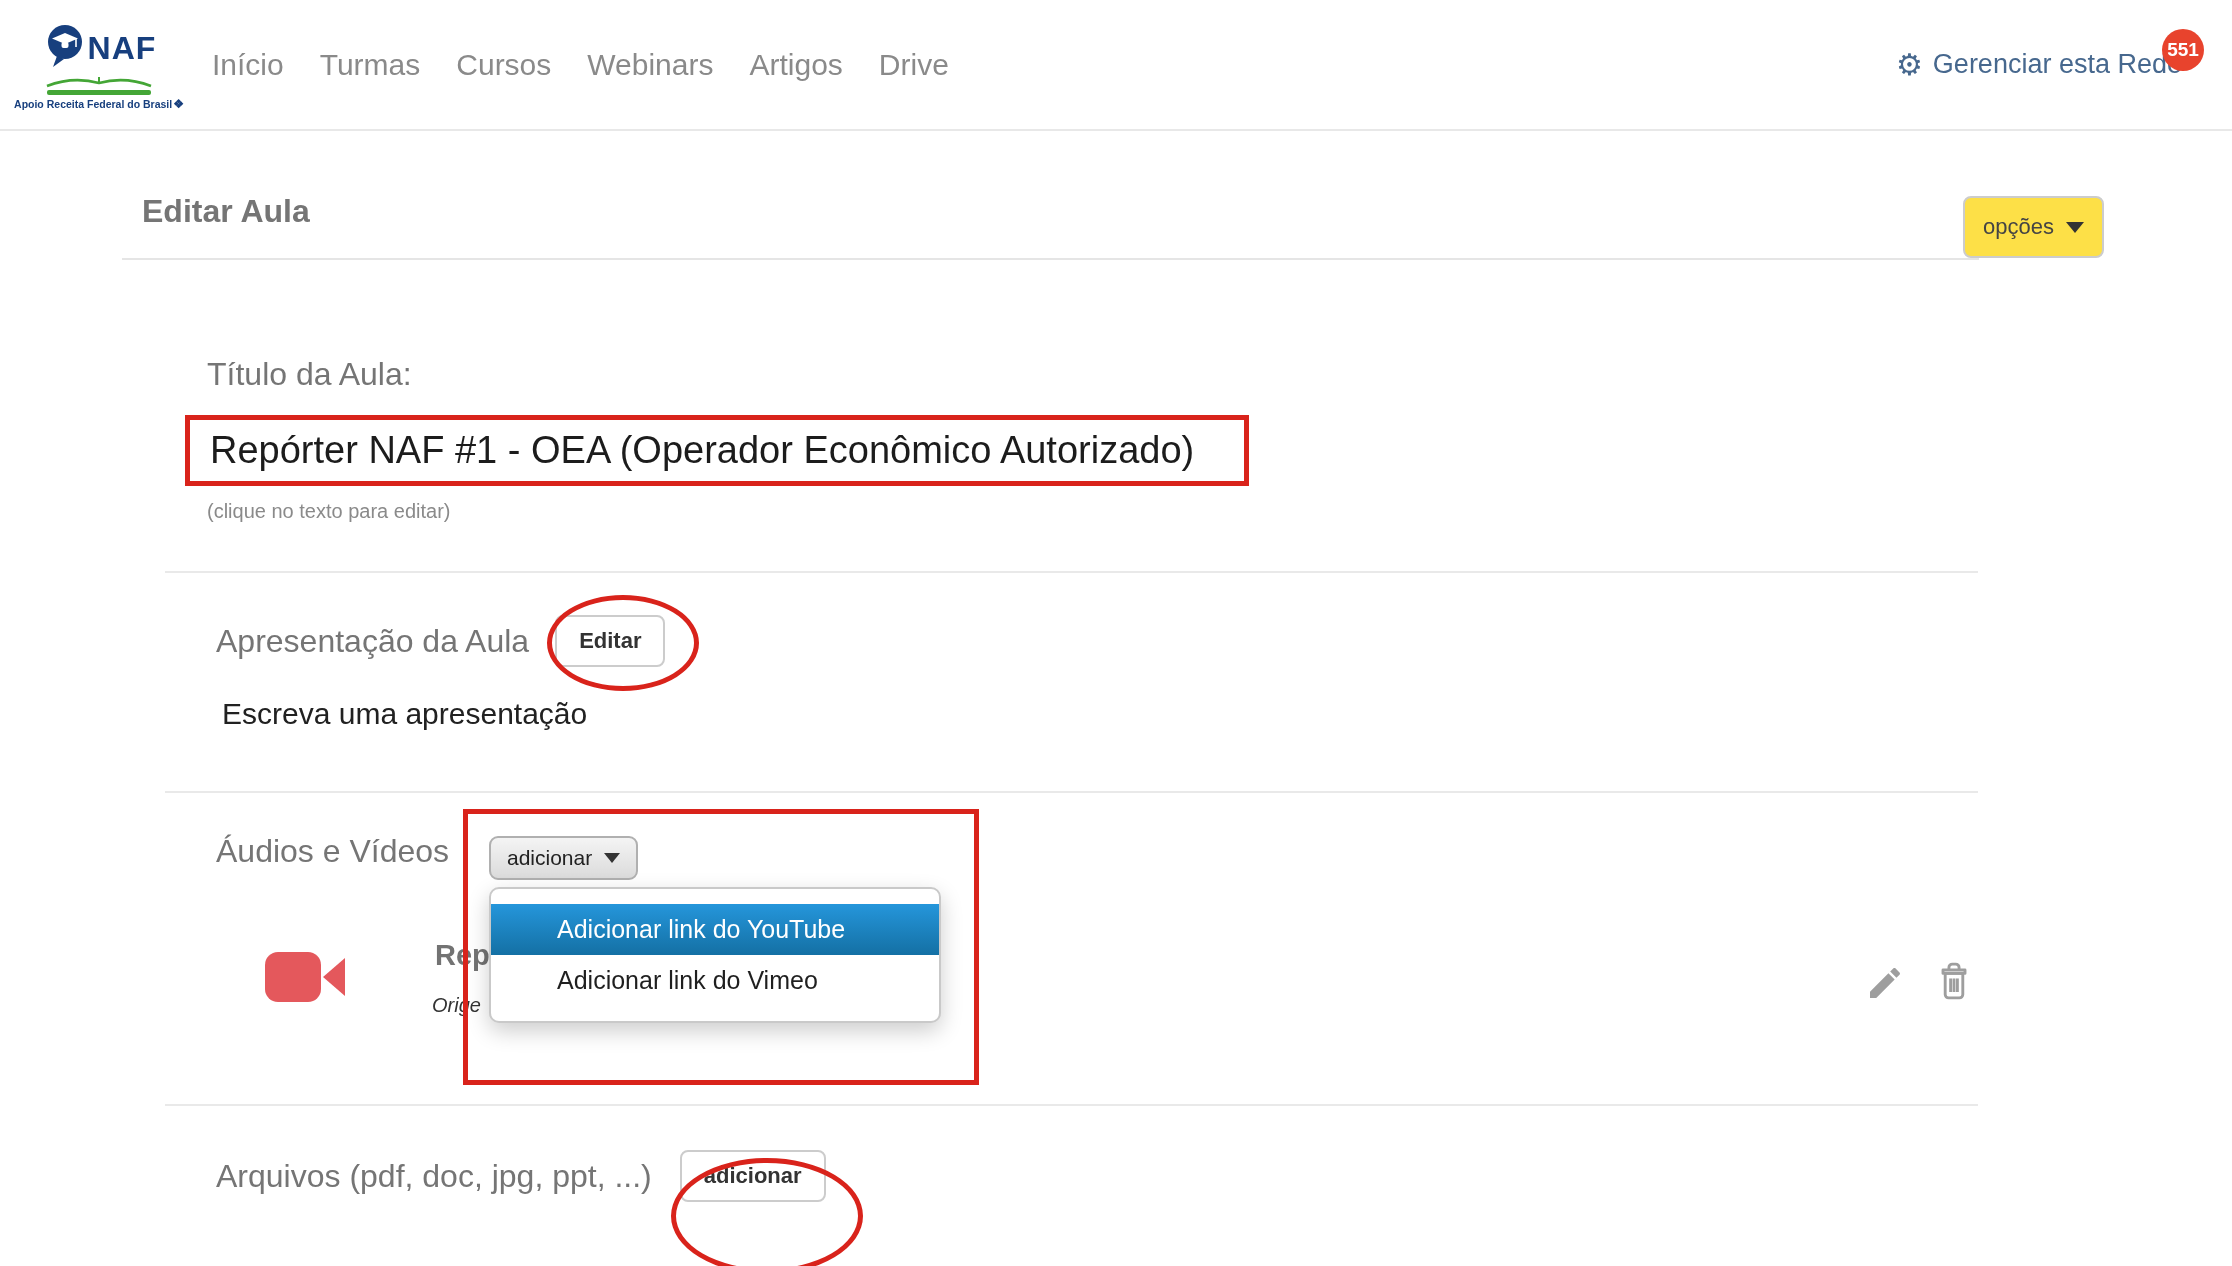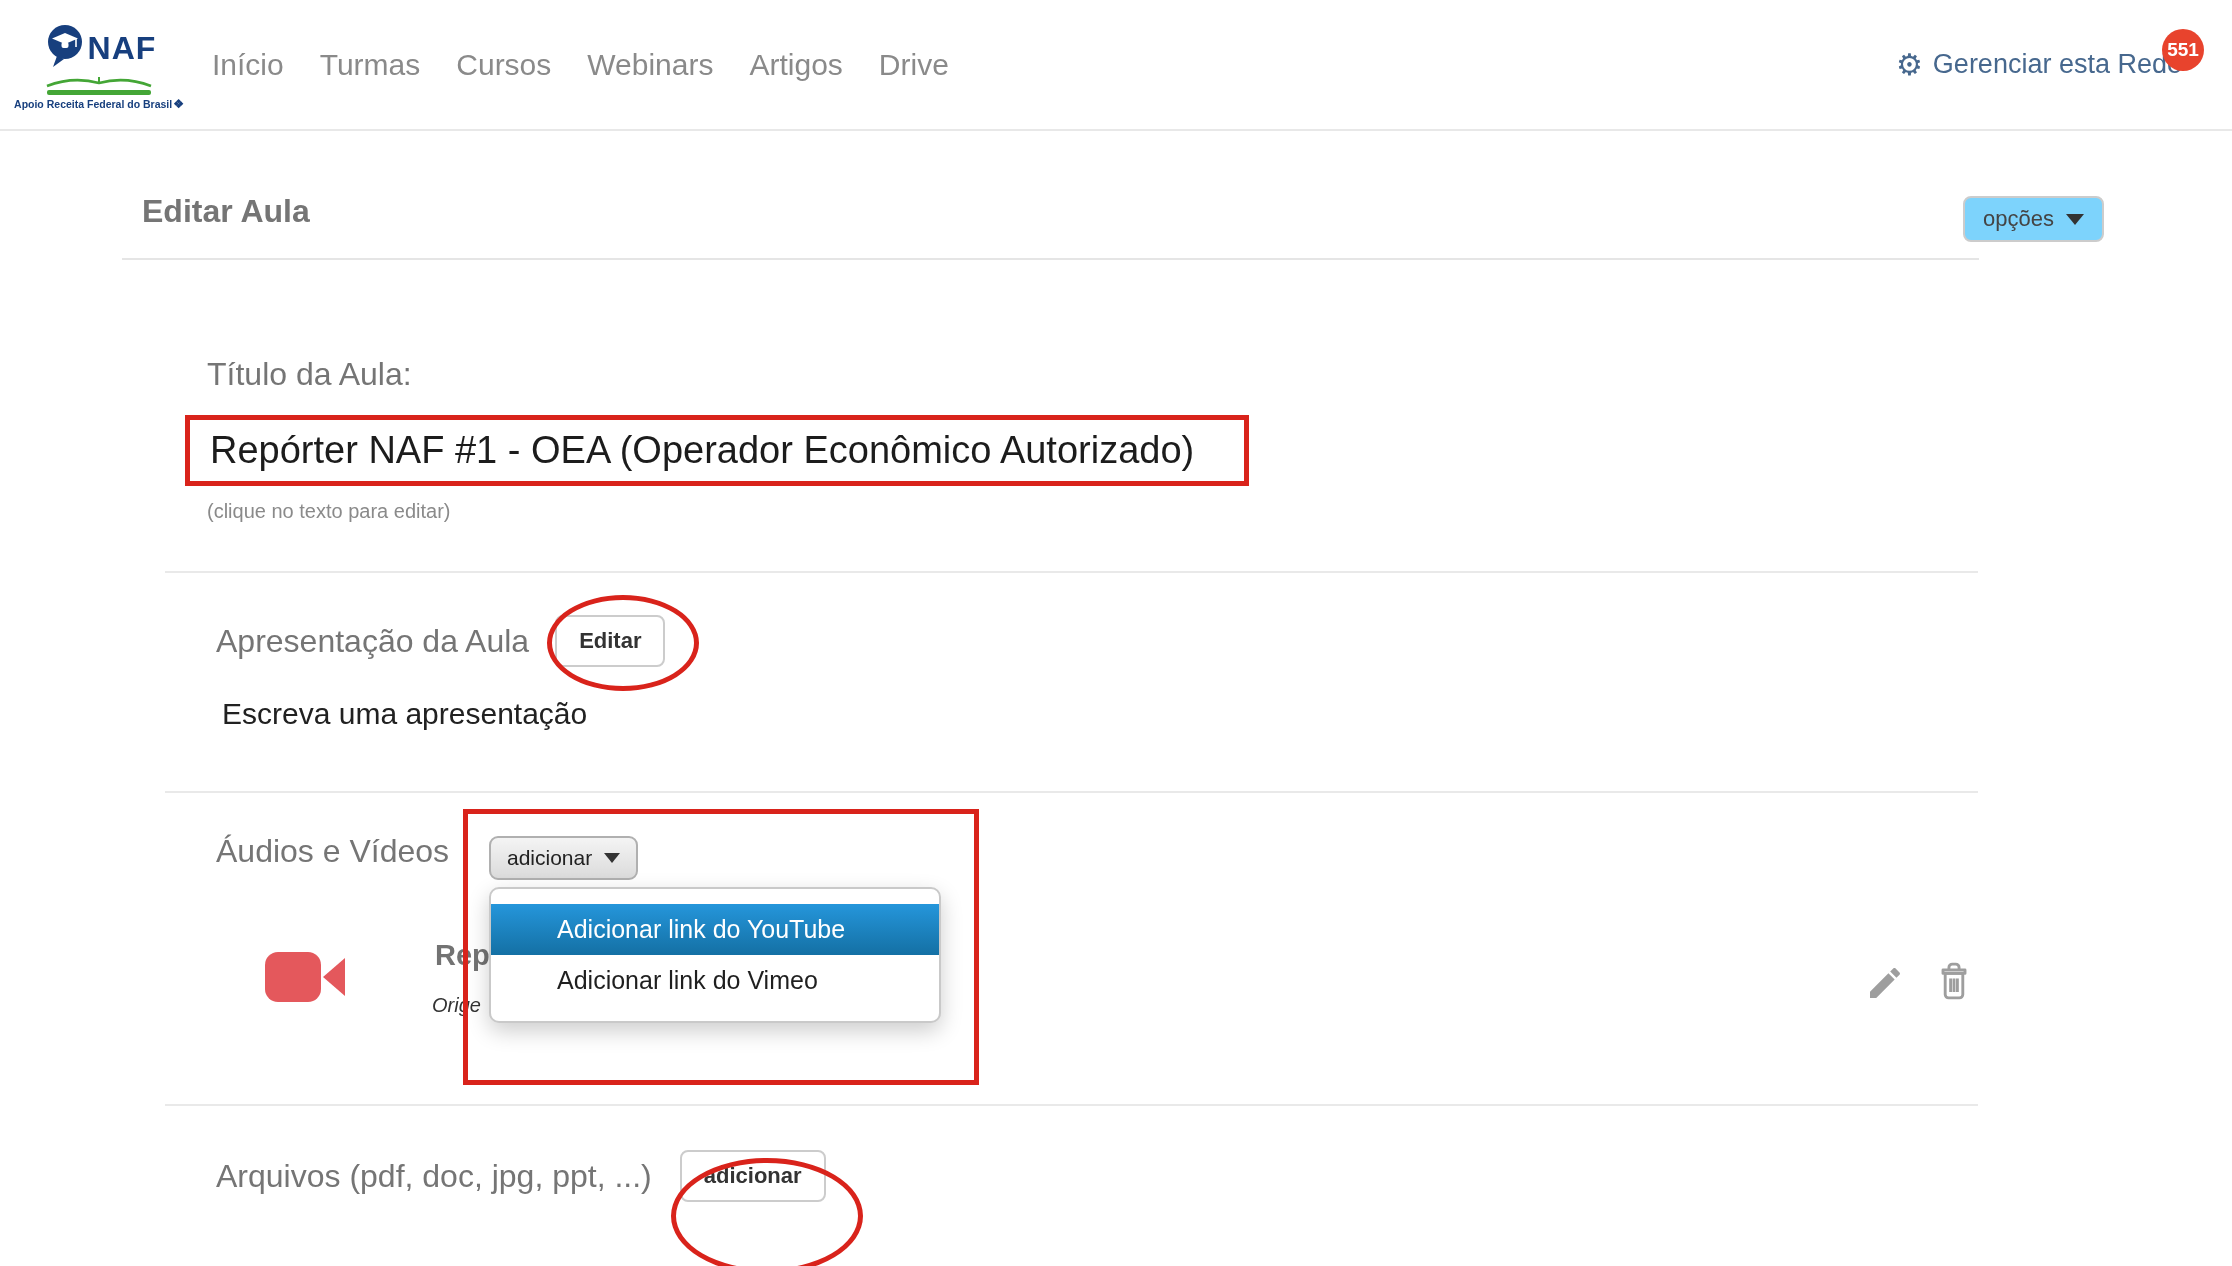--- a/index.html
+++ b/index.html
@@ -23,22 +23,22 @@
   .manage { margin-left:auto; display:flex; align-items:center; gap:10px;
             color:#47688e; font-size:27px; position:relative; cursor:pointer; padding-right:8px; }
   .gear { font-size:30px; line-height:1; color:#47688e; }
   .badge { position:absolute; top:-20px; right:-14px; width:42px; height:42px; border-radius:50%;
            background:#e8432d; color:#fff; font-size:19px; font-weight:700;
            display:flex; align-items:center; justify-content:center; z-index:5; }
 
   
   .page-header { margin:0 253px 0 122px; padding:62px 0 28px; border-bottom:2px solid #e5e5e5; }
   .page-title { font-size:32px; color:#757575; padding-left:20px; }
-  .options-btn { position:absolute; top:196px; right:128px; background:#7dd3fc;
-                 border:2px solid #ccc; border-radius:8px; padding:8px 18px;
+  .options-btn { position:absolute; top:196px; right:128px; background:#fde047;
+                 border:2px solid #ccc; border-radius:8px; padding:16px 18px;
                  font-size:22px; color:#444; display:flex; align-items:center; gap:12px; cursor:pointer; }
   .caret { width:0; height:0; border-left:9px solid transparent; border-right:9px solid transparent;
            border-top:11px solid #333; }
 
   
   .content { margin:0 254px 0 165px; }
   .section { border-bottom:2px solid #e9e9e9; position:relative; }
   .sec-heading { font-size:32px; color:#757575; }
 
   

